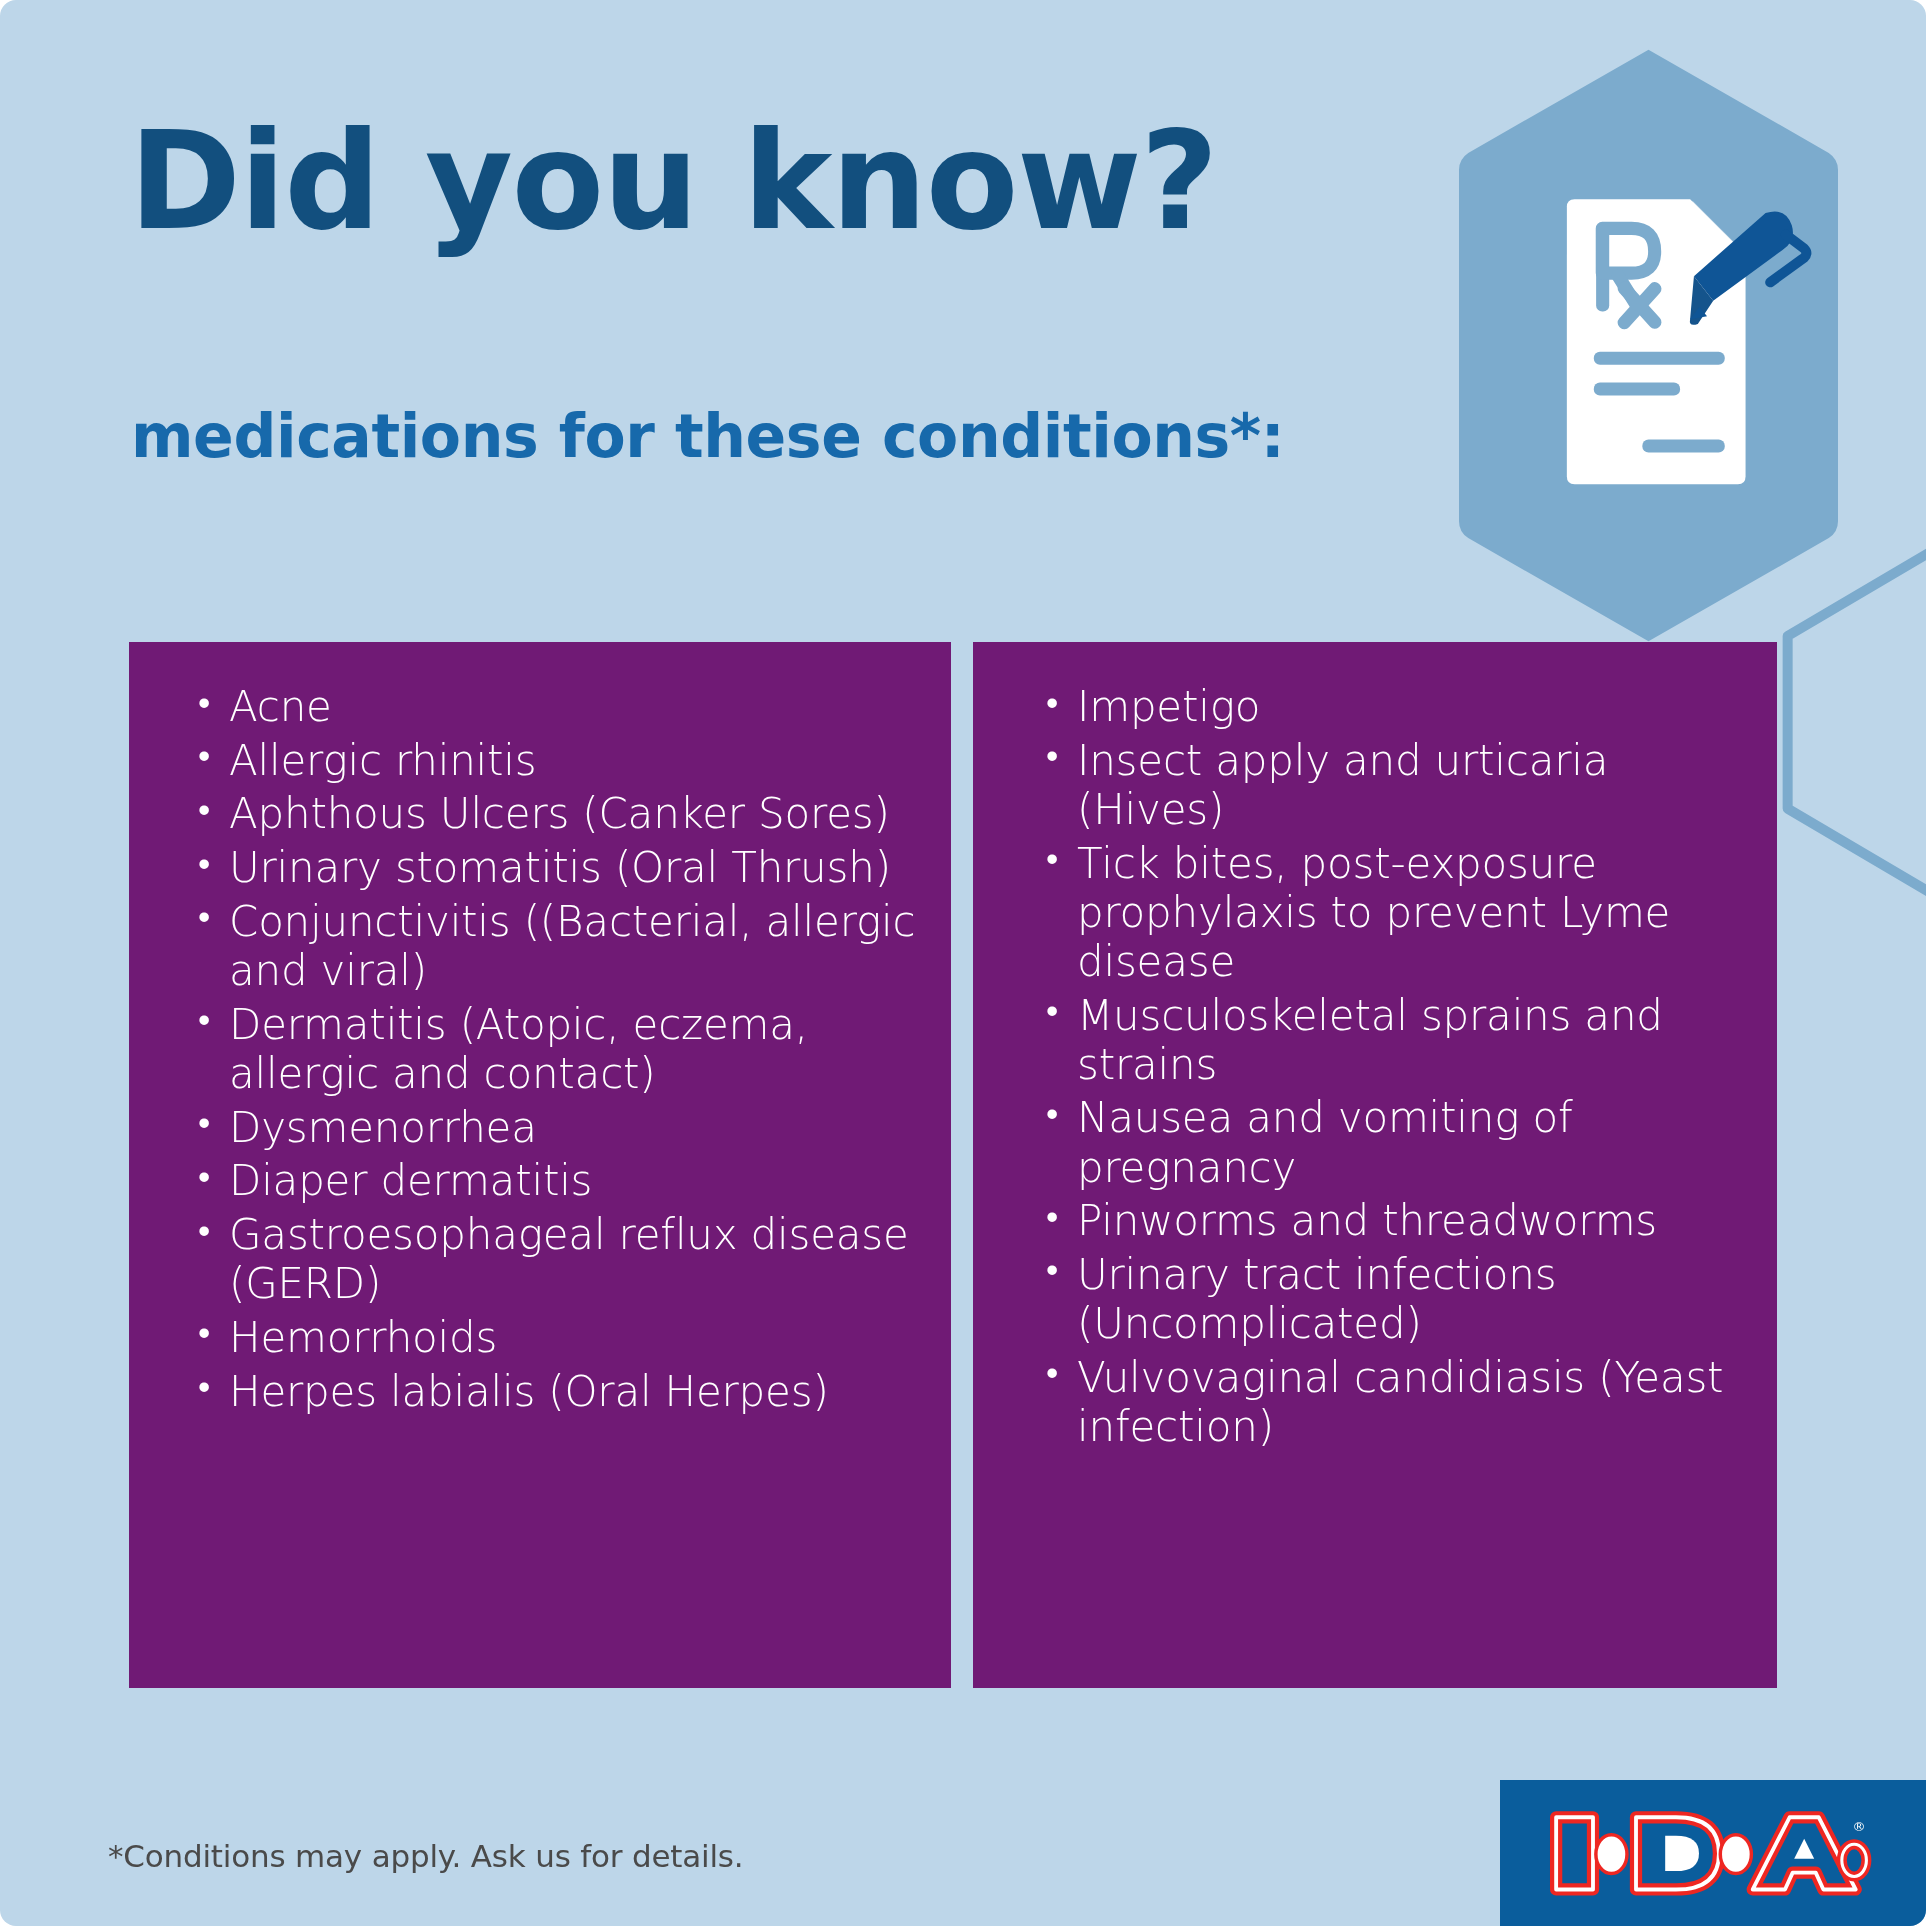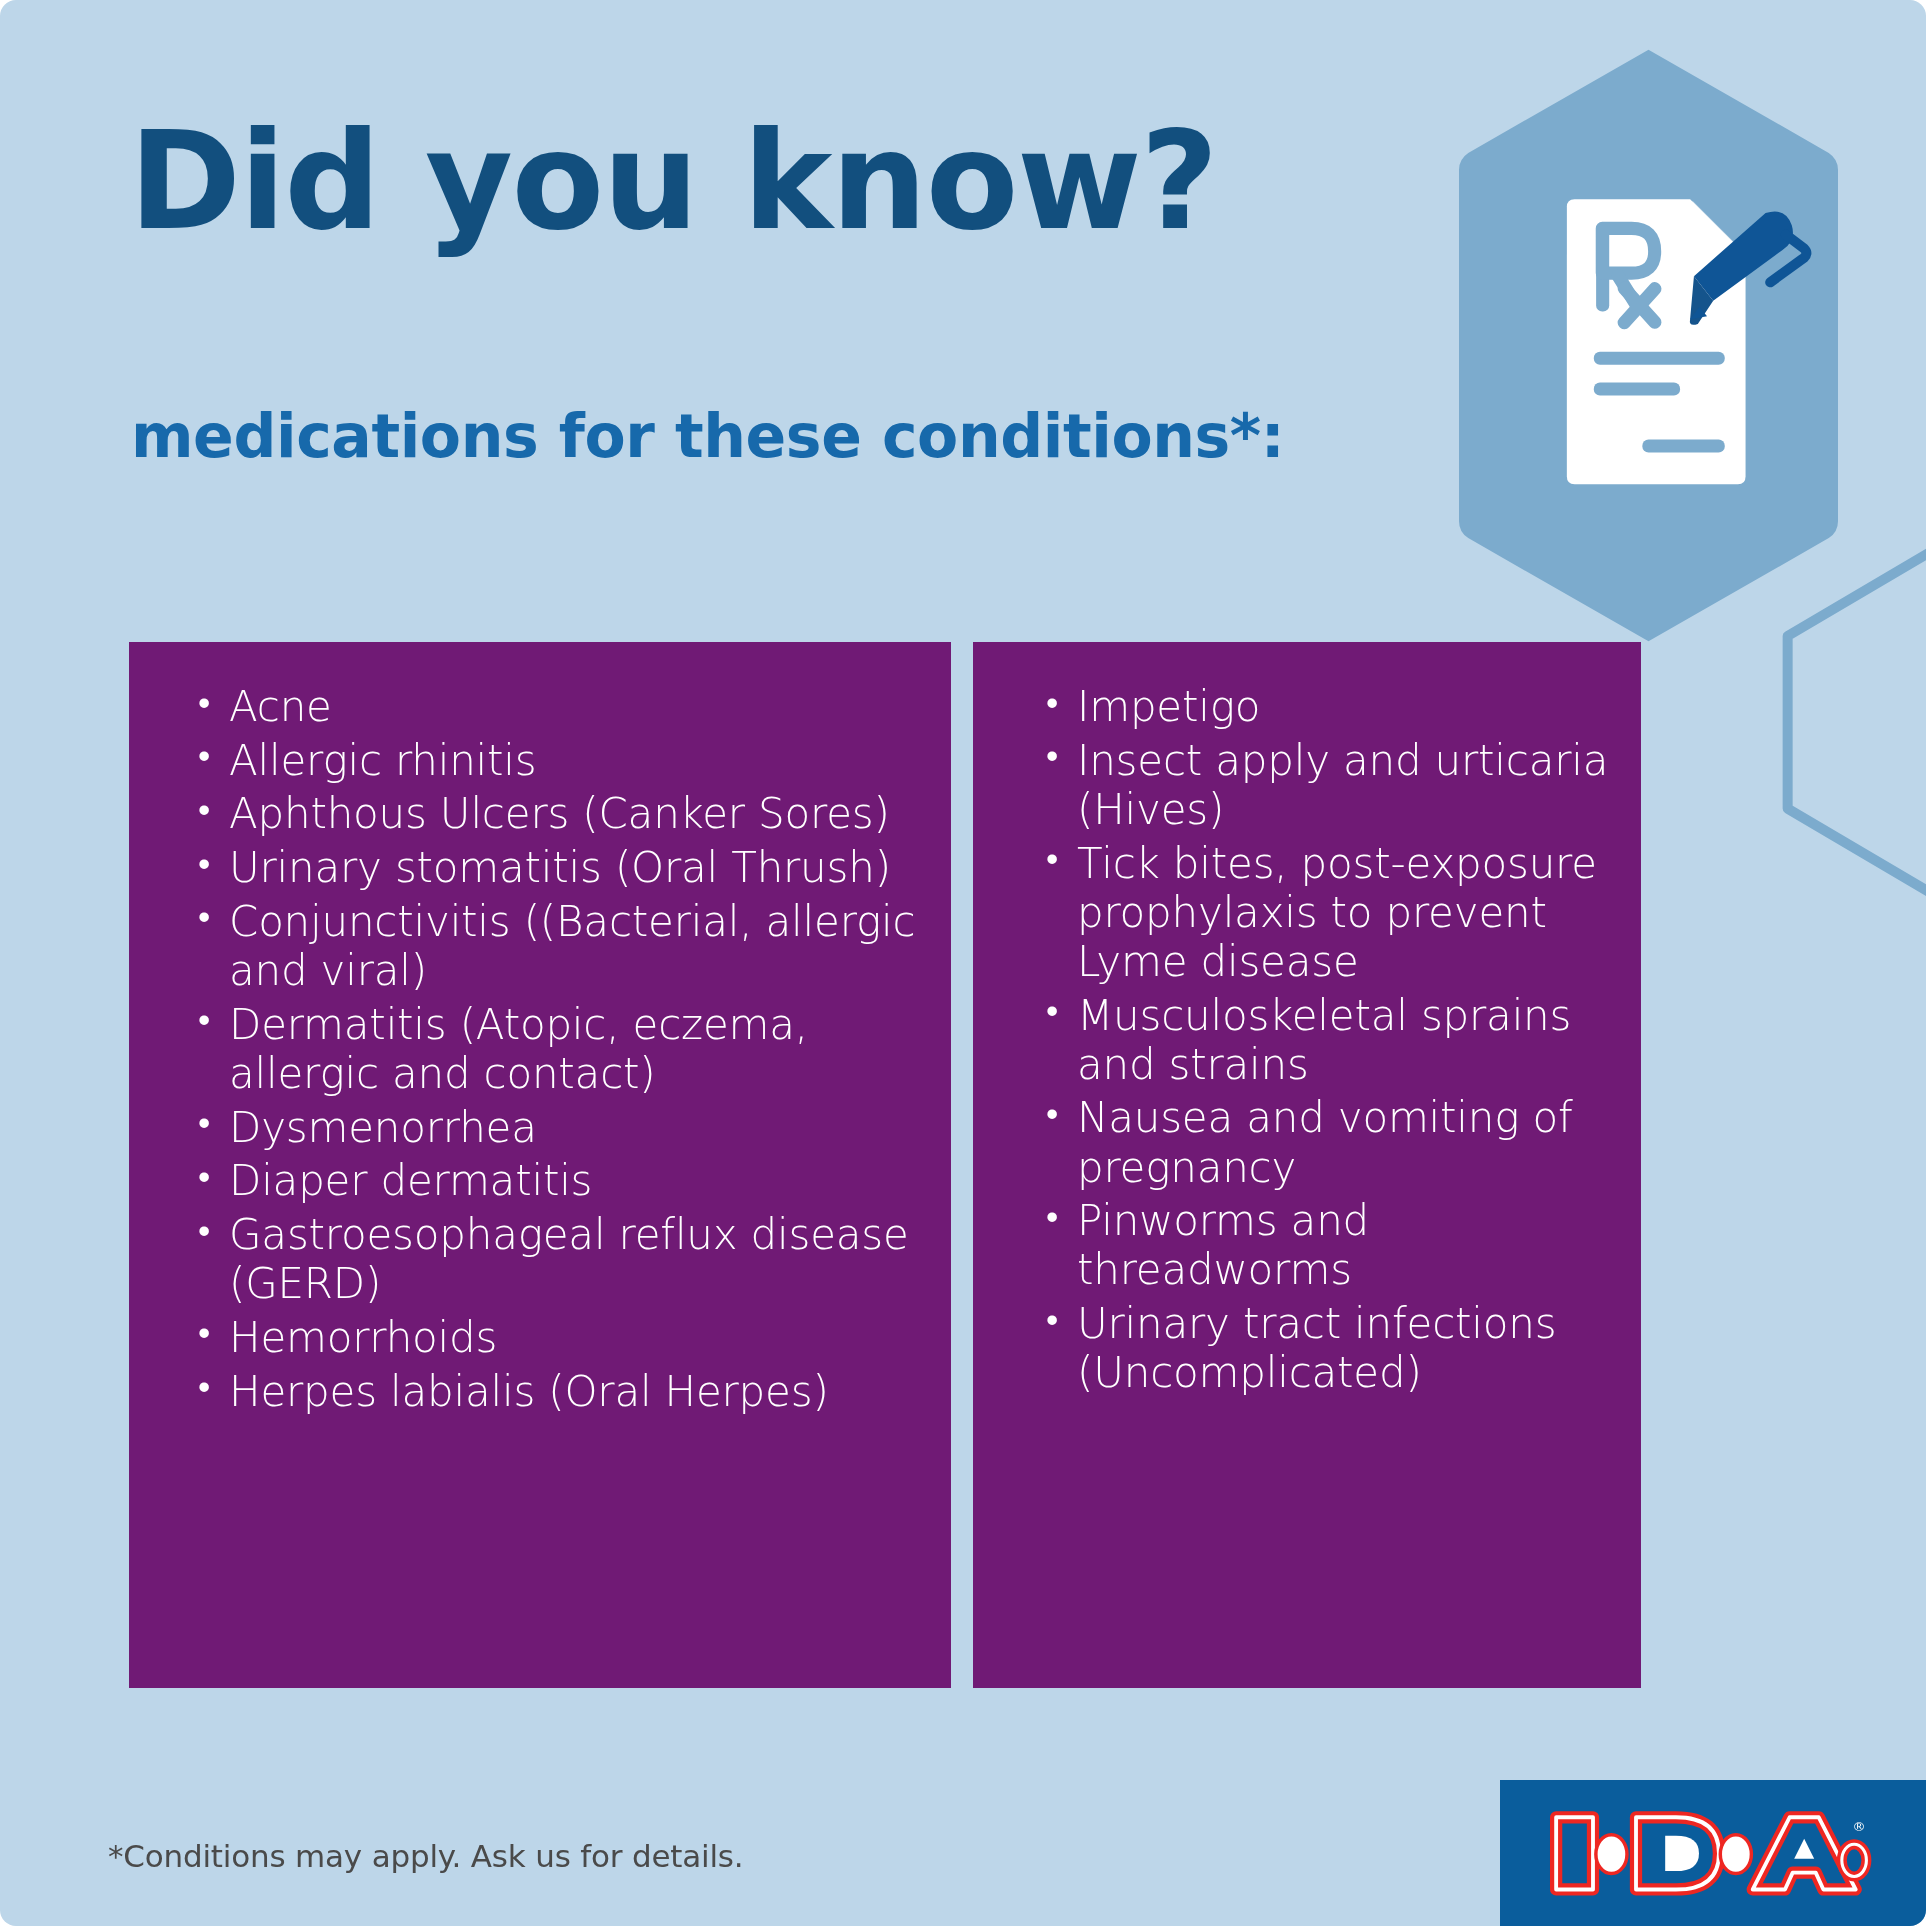--- a/index.html
+++ b/index.html
@@ -59,21 +59,21 @@
   
   .panel {
     position: absolute;
     top: 642px;
     height: 1046px;
     background: #701a75;
     box-sizing: border-box;
     padding: 40px 23px 23px 23px;
   }
   .panel-left  { left: 129px;  width: 822px; }
-  .panel-right { left: 973px; width: 668px; padding-left: 28px; }
+  .panel-right { left: 973px; width: 804px; padding-left: 28px; }
 
   ul.cond-list {
     list-style: none;
     margin: 0;
     padding: 0;
   }
   ul.cond-list li {
     position: relative;
     color: #ffffff;
     font-size: 42px;
@@ -187,20 +187,21 @@
 
   <div class="panel panel-right">
     <ul class="cond-list">
       <li>Impetigo</li>
       <li>Insect apply and urticaria (Hives)</li>
       <li>Tick bites, post-exposure prophylaxis to prevent Lyme disease</li>
       <li>Musculoskeletal sprains and strains</li>
       <li>Nausea and vomiting of pregnancy</li>
       <li>Pinworms and threadworms</li>
       <li>Urinary tract infections (Uncomplicated)</li>
+      <li>Vulvovaginal candidiasis (Yeast infection)</li>
     </ul>
   </div>
 
   <div class="footnote">*Conditions may apply. Ask us for details.</div>
 
   <div class="logo-block">
     <div class="logo-mark">
       <svg viewBox="0 0 430 125" width="331" height="96" aria-hidden="true">
         <g stroke-linejoin="round" fill="none">
 

